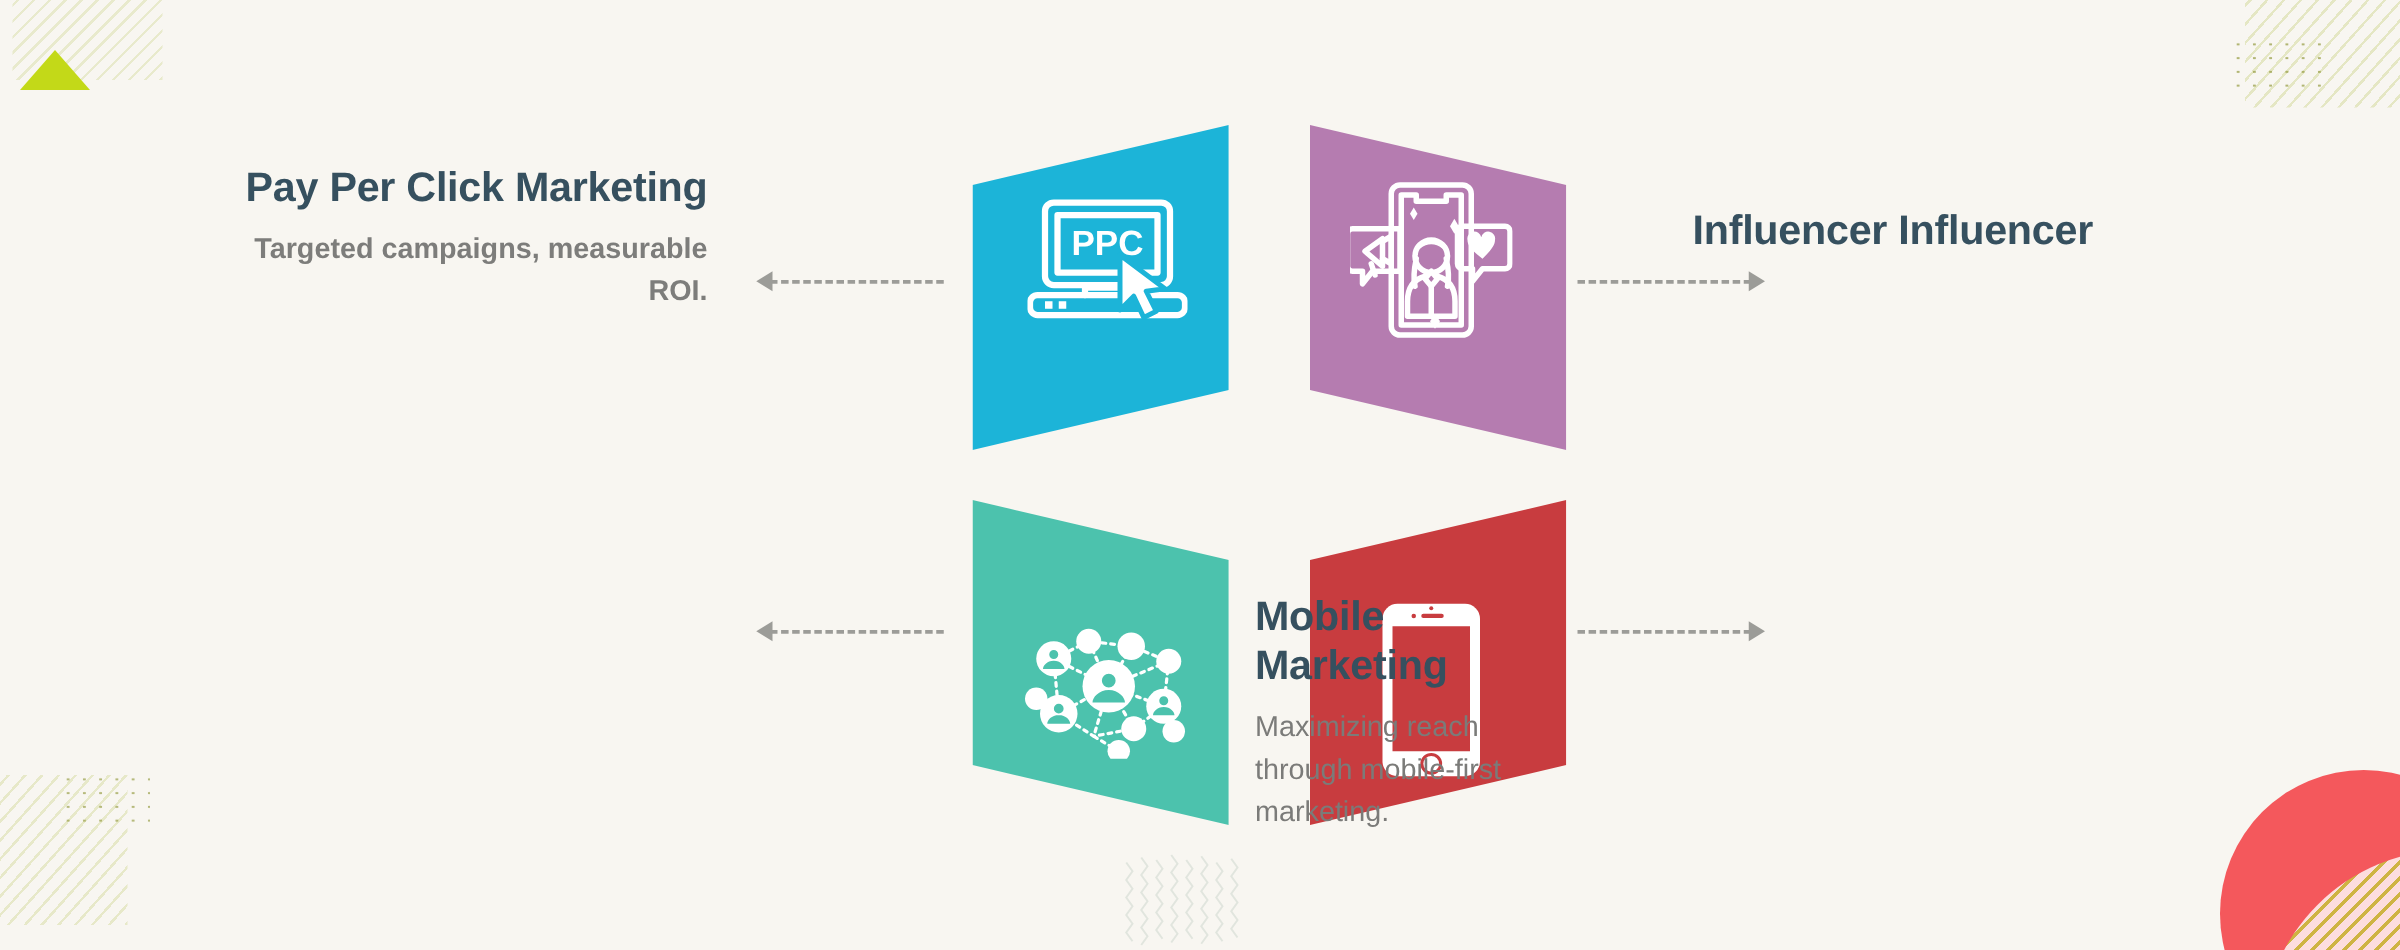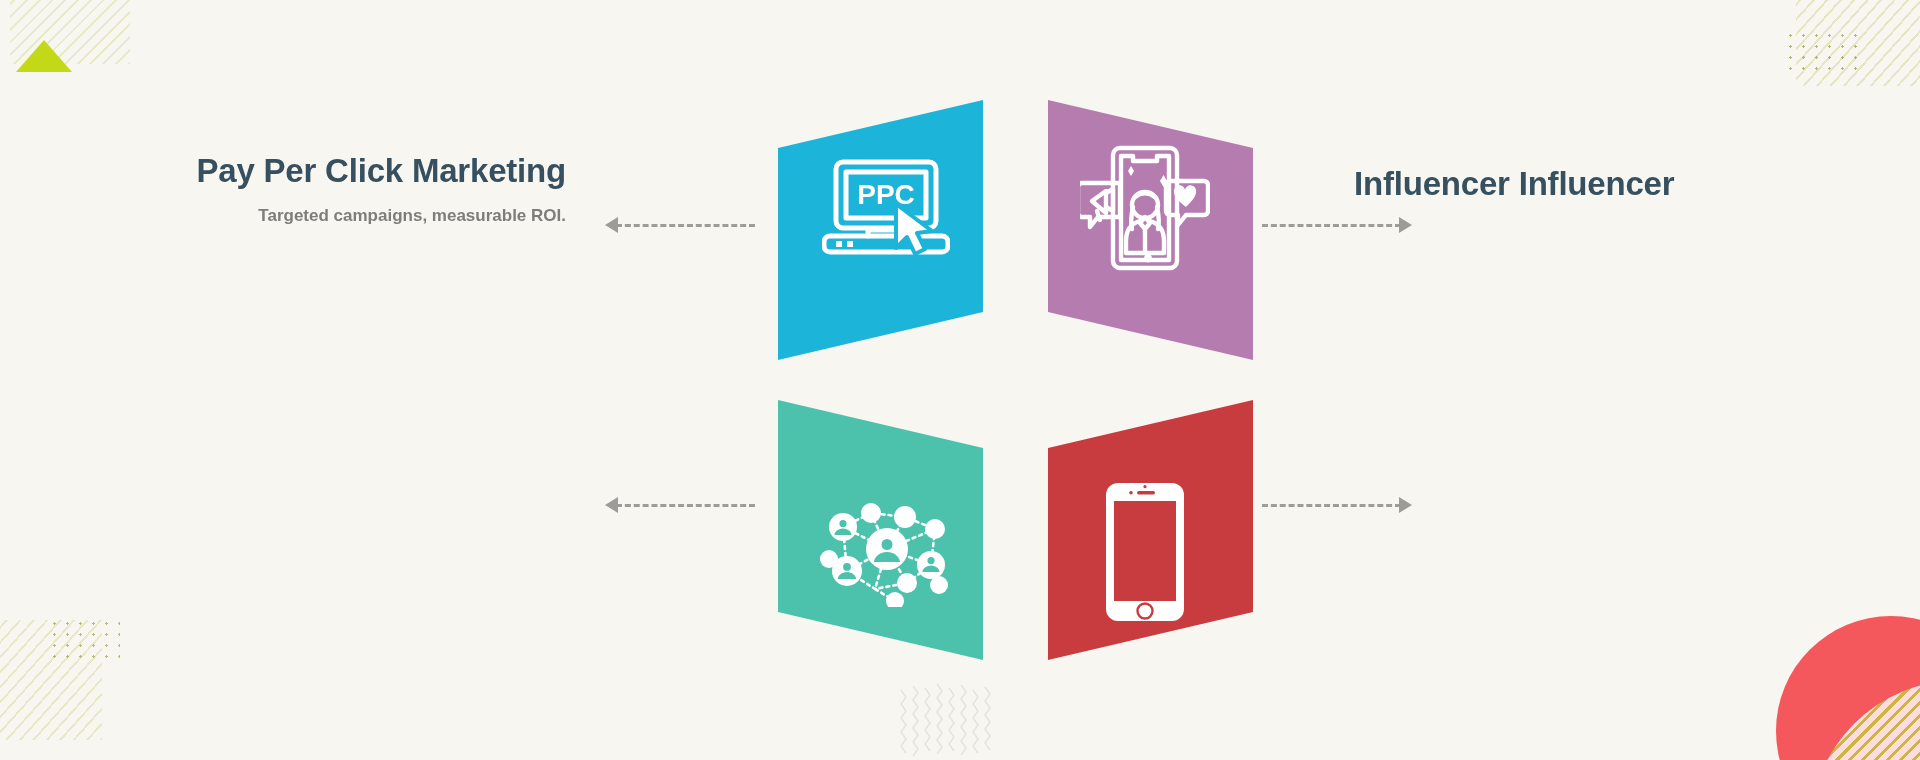--- a/index.html
+++ b/index.html
@@ -79,21 +79,21 @@
 
   .card-title {
     font-size:33px;
     font-weight:bold;
     color:#36505f;
     letter-spacing:-.2px;
     line-height:1.18;
     margin-bottom:12px;
   }
   .card-desc {
-    font-size:17px;
+    font-size:23px;
     color:#7b7b79;
     line-height:1.48;
     font-weight:normal;
     max-width:380px;
   }
   .text-block.left .card-desc { margin-left:auto; }
   .card-desc.semibold { font-weight:bold; color:#7d7d7b; }
 
   
   .arrow-cell {
@@ -295,13 +295,17 @@
     <div class="card-desc semibold">Targeted campaigns, measurable ROI.</div>
   </div>
   <div></div>
   <div></div>
   <div class="text-block right">
     <div class="card-title">Influencer Influencer</div>
   </div>
 
   <div></div>
   <div></div>
+  <div class="text-block right">
+    <div class="card-title">Mobile Marketing</div>
+    <div class="card-desc">Maximizing reach through mobile-first marketing.</div>
+  </div>
 </div>
 
 </body></html>

